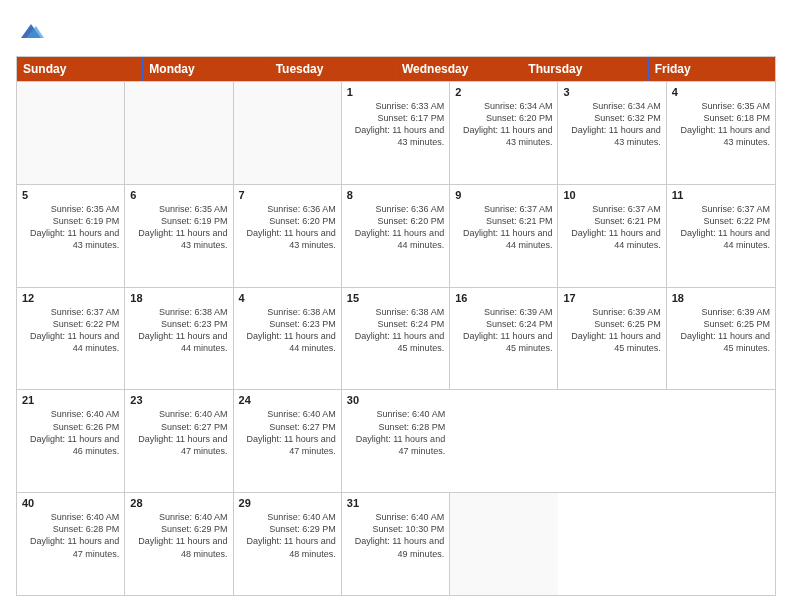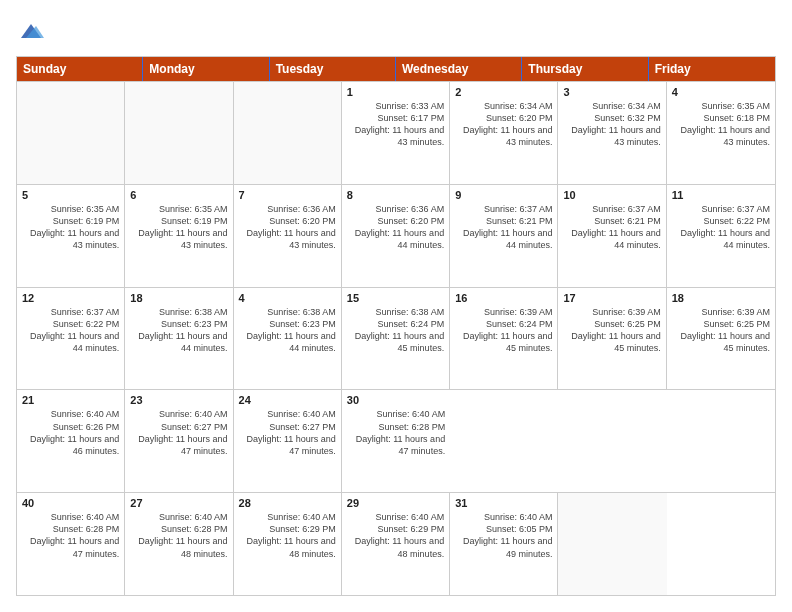--- a/index.html
+++ b/index.html
@@ -283,40 +283,34 @@
           </div>
         </div>
         <div class="cal-row">
           <div class="cal-cell">
             <div class="day-num">40</div>
             <div class="day-info">Sunrise: 6:40 AM
 Sunset: 6:28 PM
 Daylight: 11 hours and 47 minutes.</div>
           </div>
           <div class="cal-cell">
-            <div class="day-num">27</div>
-            <div class="day-info">Sunrise: 6:40 AM
-Sunset: 6:28 PM
-Daylight: 11 hours and 48 minutes.</div>
-          </div>
-          <div class="cal-cell">
             <div class="day-num">28</div>
             <div class="day-info">Sunrise: 6:40 AM
 Sunset: 6:29 PM
 Daylight: 11 hours and 48 minutes.</div>
           </div>
           <div class="cal-cell">
             <div class="day-num">29</div>
             <div class="day-info">Sunrise: 6:40 AM
 Sunset: 6:29 PM
 Daylight: 11 hours and 48 minutes.</div>
           </div>
           <div class="cal-cell">
             <div class="day-num">31</div>
             <div class="day-info">Sunrise: 6:40 AM
-Sunset: 6:05 PM
+Sunset: 10:30 PM
 Daylight: 11 hours and 49 minutes.</div>
           </div>
           <div class="cal-cell empty"></div>
         </div>
       </div>
   </div>
 </div>
 
 </body></html>

